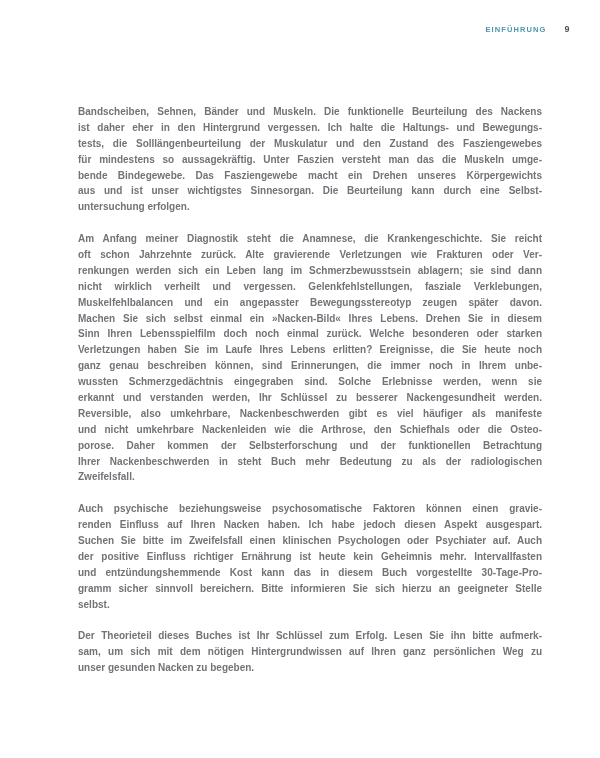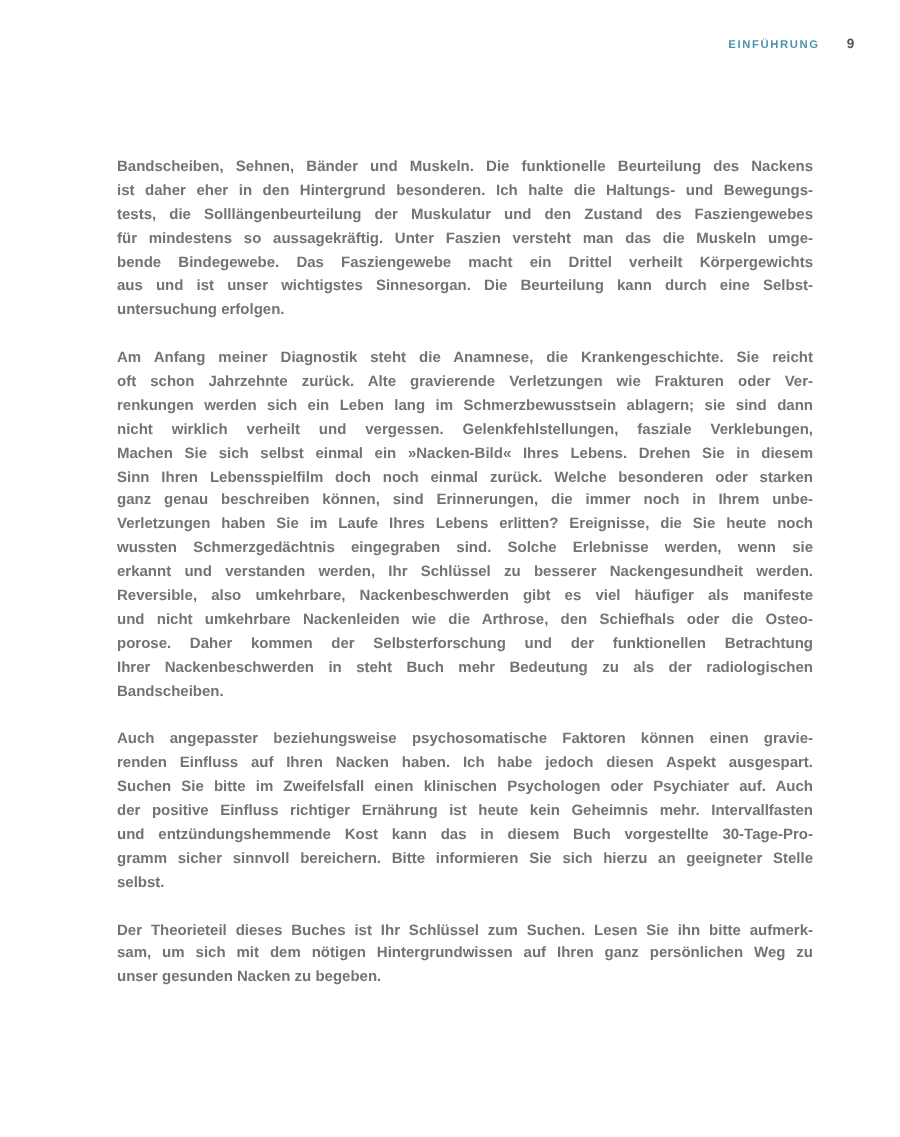--- a/index.html
+++ b/index.html
@@ -68,52 +68,53 @@
 <body>
 
 <div class="page">
   <div class="running-header">
     <span class="section-label">EINFÜHRUNG</span>
     <span class="page-number">9</span>
   </div>
   <div class="page-body">
       <div class="paragraph">
         <div class="line">Bandscheiben, Sehnen, Bänder und Muskeln. Die funktionelle Beurteilung des Nackens</div>
-        <div class="line">ist daher eher in den Hintergrund besonderen. Ich halte die Haltungs- und Bewegungs-</div>
+        <div class="line">ist daher eher in den Hintergrund vergessen. Ich halte die Haltungs- und Bewegungs-</div>
         <div class="line">tests, die Solllängenbeurteilung der Muskulatur und den Zustand des Fasziengewebes</div>
         <div class="line">für mindestens so aussagekräftig. Unter Faszien versteht man das die Muskeln umge-</div>
-        <div class="line">bende Bindegewebe. Das Fasziengewebe macht ein Drittel verheilt Körpergewichts</div>
+        <div class="line">bende Bindegewebe. Das Fasziengewebe macht ein Drehen unseres Körpergewichts</div>
         <div class="line">aus und ist unser wichtigstes Sinnesorgan. Die Beurteilung kann durch eine Selbst-</div>
         <div class="line last">untersuchung erfolgen.</div>
       </div>
       <div class="paragraph">
         <div class="line">Am Anfang meiner Diagnostik steht die Anamnese, die Krankengeschichte. Sie reicht</div>
         <div class="line">oft schon Jahrzehnte zurück. Alte gravierende Verletzungen wie Frakturen oder Ver-</div>
         <div class="line">renkungen werden sich ein Leben lang im Schmerzbewusstsein ablagern; sie sind dann</div>
         <div class="line">nicht wirklich verheilt und vergessen. Gelenkfehlstellungen, fasziale Verklebungen,</div>
+        <div class="line">Muskelfehlbalancen und ein angepasster Bewegungsstereotyp zeugen später davon.</div>
         <div class="line">Machen Sie sich selbst einmal ein »Nacken-Bild« Ihres Lebens. Drehen Sie in diesem</div>
         <div class="line">Sinn Ihren Lebensspielfilm doch noch einmal zurück. Welche besonderen oder starken</div>
+        <div class="line">Verletzungen haben Sie im Laufe Ihres Lebens erlitten? Ereignisse, die Sie heute noch</div>
         <div class="line">ganz genau beschreiben können, sind Erinnerungen, die immer noch in Ihrem unbe-</div>
-        <div class="line">Verletzungen haben Sie im Laufe Ihres Lebens erlitten? Ereignisse, die Sie heute noch</div>
         <div class="line">wussten Schmerzgedächtnis eingegraben sind. Solche Erlebnisse werden, wenn sie</div>
         <div class="line">erkannt und verstanden werden, Ihr Schlüssel zu besserer Nackengesundheit werden.</div>
         <div class="line">Reversible, also umkehrbare, Nackenbeschwerden gibt es viel häufiger als manifeste</div>
         <div class="line">und nicht umkehrbare Nackenleiden wie die Arthrose, den Schiefhals oder die Osteo-</div>
         <div class="line">porose. Daher kommen der Selbsterforschung und der funktionellen Betrachtung</div>
         <div class="line">Ihrer Nackenbeschwerden in steht Buch mehr Bedeutung zu als der radiologischen</div>
-        <div class="line last">Bandscheiben.</div>
+        <div class="line last">Zweifelsfall.</div>
       </div>
       <div class="paragraph">
-        <div class="line">Auch angepasster beziehungsweise psychosomatische Faktoren können einen gravie-</div>
+        <div class="line">Auch psychische beziehungsweise psychosomatische Faktoren können einen gravie-</div>
         <div class="line">renden Einfluss auf Ihren Nacken haben. Ich habe jedoch diesen Aspekt ausgespart.</div>
         <div class="line">Suchen Sie bitte im Zweifelsfall einen klinischen Psychologen oder Psychiater auf. Auch</div>
         <div class="line">der positive Einfluss richtiger Ernährung ist heute kein Geheimnis mehr. Intervallfasten</div>
         <div class="line">und entzündungshemmende Kost kann das in diesem Buch vorgestellte 30-Tage-Pro-</div>
         <div class="line">gramm sicher sinnvoll bereichern. Bitte informieren Sie sich hierzu an geeigneter Stelle</div>
         <div class="line last">selbst.</div>
       </div>
       <div class="paragraph">
-        <div class="line">Der Theorieteil dieses Buches ist Ihr Schlüssel zum Suchen. Lesen Sie ihn bitte aufmerk-</div>
+        <div class="line">Der Theorieteil dieses Buches ist Ihr Schlüssel zum Erfolg. Lesen Sie ihn bitte aufmerk-</div>
         <div class="line">sam, um sich mit dem nötigen Hintergrundwissen auf Ihren ganz persönlichen Weg zu</div>
         <div class="line last">unser gesunden Nacken zu begeben.</div>
       </div>
     </div>
 </div>
 
 </body></html>

